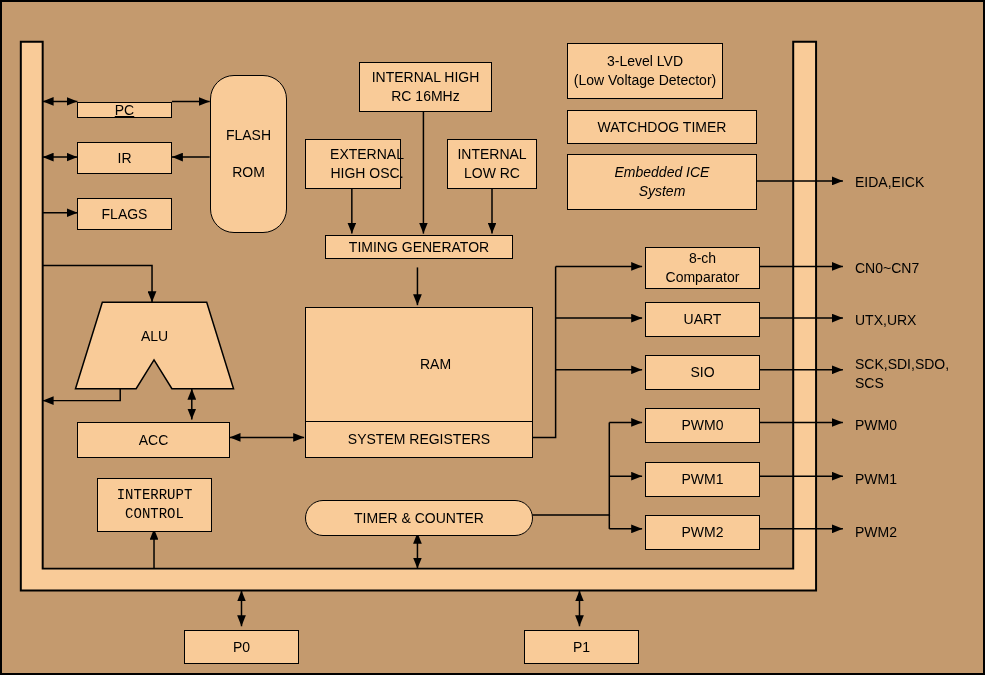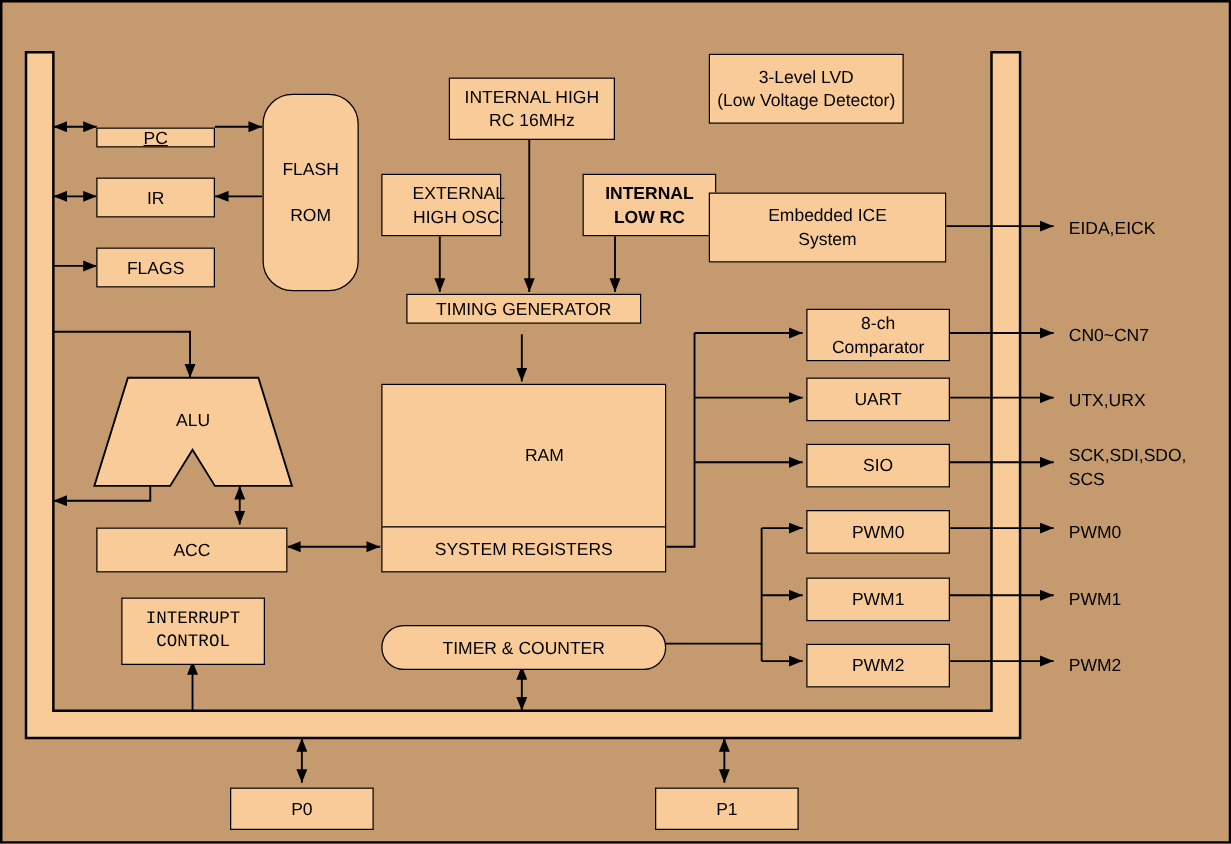--- a/index.html
+++ b/index.html
@@ -121,36 +121,37 @@
   <div class="block" style="left:75px; top:140px; width:95px; height:32px;">IR</div>
   <div class="block" style="left:75px; top:196px; width:95px; height:32px;">FLAGS</div>
   <div class="block" style="left:208px; top:73px; width:77px; height:158px;border-radius:24px;">FLASH
 
 ROM</div>
 
   <div class="block" style="left:357px; top:60px; width:133px; height:50px;">INTERNAL HIGH
 RC 16MHz</div>
   <div class="block" style="left:303px; top:137px; width:96px; height:50px;padding-left:28px;">EXTERNAL
 HIGH OSC.</div>
-  <div class="block" style="left:464px; top:137px; width:107px; height:50px;font-weight:bold;">INTERNAL
+  <div class="block" style="left:445px; top:137px; width:90px; height:50px;">INTERNAL
 LOW RC</div>
   <div class="block" style="left:323px; top:233px; width:188px; height:24px;">TIMING GENERATOR</div>
 
   <div class="block" style="left:303px; top:305px; width:228px; height:115px;padding-left:33px;">RAM</div>
   <div class="block" style="left:303px; top:419px; width:228px; height:37px;">SYSTEM REGISTERS</div>
 
   <div class="floating-label" style="left:110px; top:322px; width:85px; height:24px;">ALU</div>
   <div class="block" style="left:75px; top:420px; width:153px; height:36px;">ACC</div>
   <div class="block" style="left:95px; top:476px; width:115px; height:54px;font-family:Liberation Mono, monospace;">INTERRUPT
 CONTROL</div>
   <div class="block" style="left:303px; top:498px; width:228px; height:36px;border-radius:18px;">TIMER &amp; COUNTER</div>
 
   <div class="block" style="left:565px; top:41px; width:156px; height:56px;">3-Level LVD
 (Low Voltage Detector)</div>
-  <div class="block" style="left:565px; top:152px; width:190px; height:56px;">Embedded ICE
+  <div class="block" style="left:565px; top:108px; width:190px; height:34px;">WATCHDOG TIMER</div>
+  <div class="block" style="left:565px; top:152px; width:190px; height:56px;font-style:italic;">Embedded ICE
 System</div>
 
   <div class="block" style="left:643px; top:245px; width:115px; height:42px;">8-ch
 Comparator</div>
   <div class="block" style="left:643px; top:300px; width:115px; height:35px;">UART</div>
   <div class="block" style="left:643px; top:353px; width:115px; height:35px;">SIO</div>
   <div class="block" style="left:643px; top:406px; width:115px; height:35px;">PWM0</div>
   <div class="block" style="left:643px; top:460px; width:115px; height:35px;">PWM1</div>
   <div class="block" style="left:643px; top:513px; width:115px; height:35px;">PWM2</div>
 

